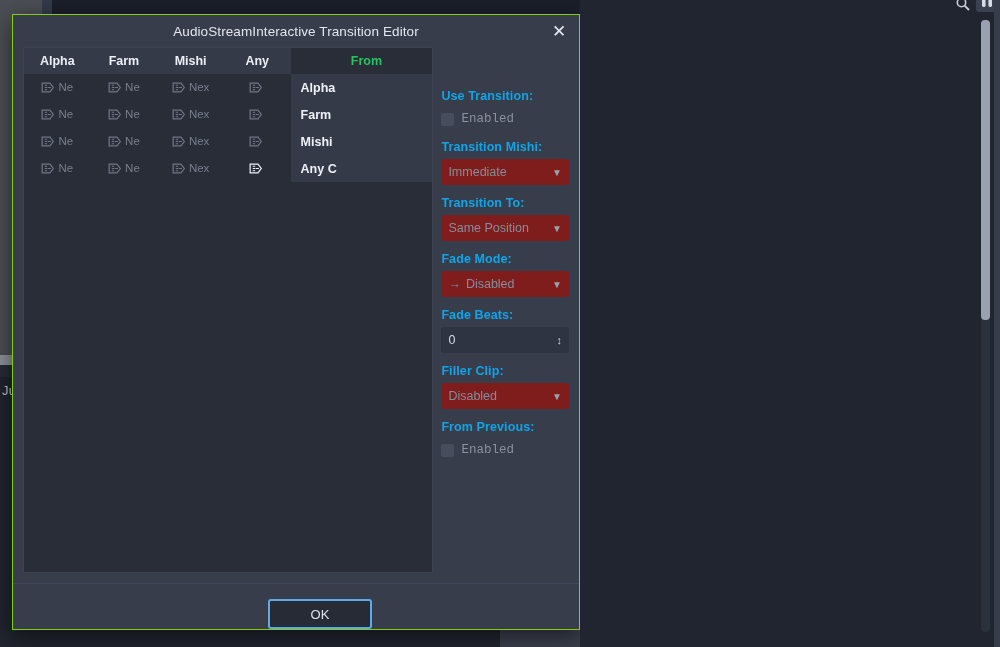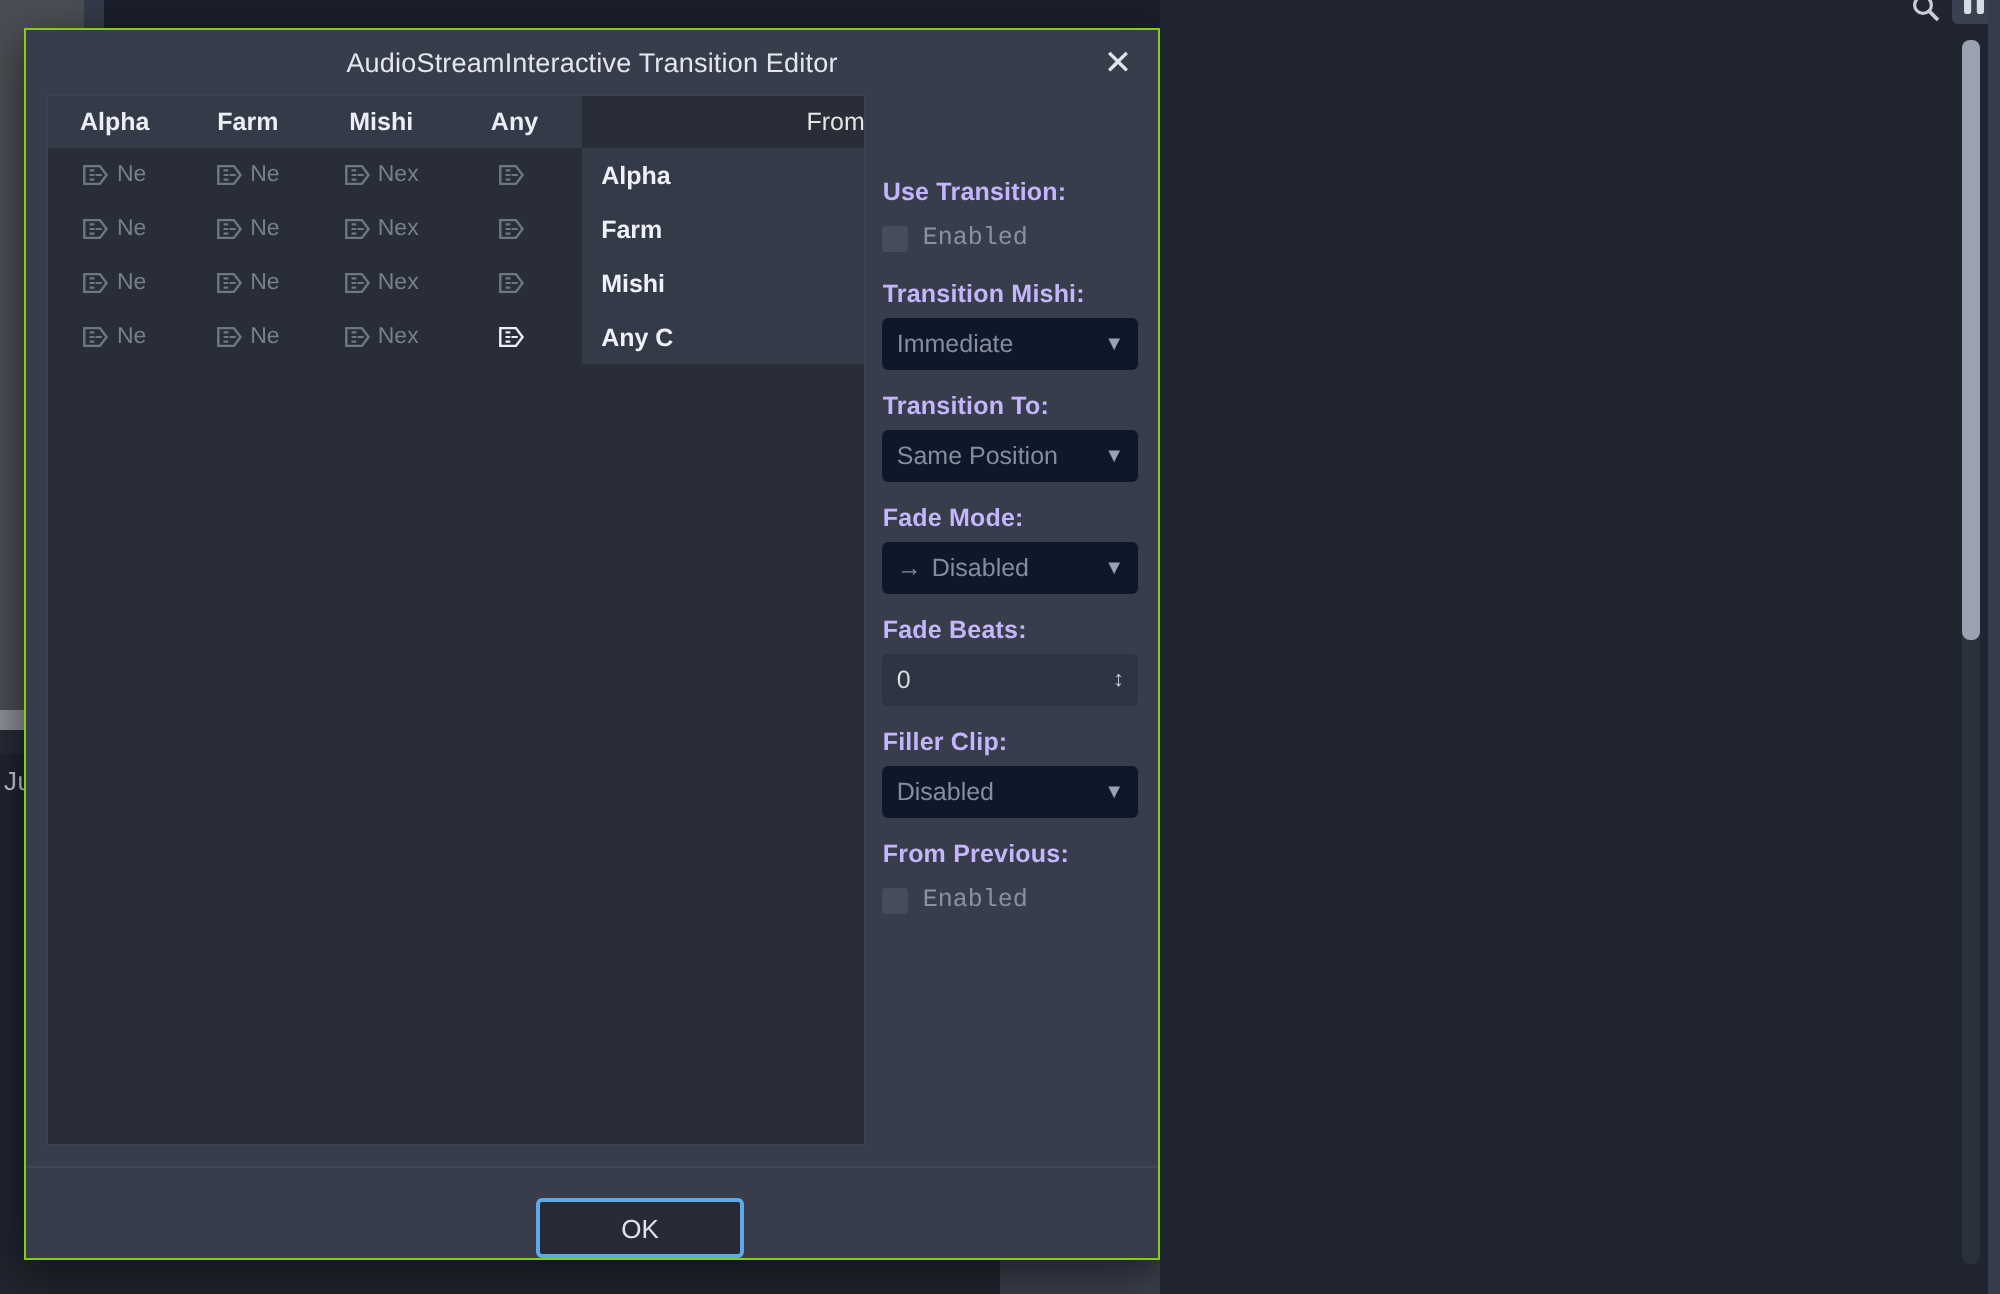--- a/index.html
+++ b/index.html
@@ -50,55 +50,55 @@
     width:418px; background:#282d38; border:1px solid #3c4251;
     margin-top:0; margin-bottom:10px; position:relative;
   }
   .matrix-table { width:100%; border-collapse:collapse; }
   .matrix-table th, .matrix-table td { padding:0; }
   .mhead-cell {
     height:26px; background:#343a48; color:#ebeef5; font-size:12.5px;
     font-weight:bold; text-align:center; width:47px;
   }
   .mhead-from {
-    height:26px; background:#282d38; color:#e5e5e5; font-size:12.5px;
-    font-weight:normal; text-align:right; padding-left:10px !important;
+    height:26px; background:#282d38; color:#22c55e; font-size:12.5px;
+    font-weight:bold; text-align:center; padding-left:10px !important;
   }
   .mcell {
     height:27px; width:47px; text-align:center; vertical-align:middle;
     color:#787f8e; font-size:11.5px; cursor:pointer; white-space:nowrap;
   }
   .mcell .tag { display:inline-block; vertical-align:middle; margin-right:3px; }
   .mcell.active { color:#e9ecf3; }
   .mrow-label {
     height:27px; background:#343a48; color:#eef1f7; font-size:12.5px;
     font-weight:bold; text-align:left; padding-left:10px !important;
     width:100px;
   }
 
   
   .settings {
     width:130px; margin-left:8px; padding-top:42px;
     display:flex; flex-direction:column;
   }
   .set-label {
-    color:#c4b5fd; font-size:12.5px; font-weight:bold; margin-bottom:5px;
+    color:#0ea5e9; font-size:12.5px; font-weight:bold; margin-bottom:5px;
     letter-spacing:.1px;
   }
   .set-check {
     display:flex; align-items:center; gap:7px; height:22px;
     margin-bottom:10px; cursor:pointer;font-family:Liberation Mono, monospace;
   }
   .cbox {
     width:13px; height:13px; background:#474d5c; border-radius:2px;
     flex:0 0 13px;
   }
   .set-check span { color:#8b919f; font-size:12.5px; }
   .set-select {
-    height:26px; background:#0f172a; border-radius:3px; margin-bottom:11px;
+    height:26px; background:#7f1d1d; border-radius:3px; margin-bottom:11px;
     display:flex; align-items:center; padding:0 7px; cursor:pointer;
     position:relative;
   }
   .set-select .sel-text { color:#868d9b; font-size:12.5px; flex:1; white-space:nowrap; }
   .set-select .sel-pre { color:#868d9b; font-size:12.5px; margin-right:5px; }
   .chev { color:#9aa1b0; font-size:10px; margin-left:4px; flex:0 0 auto; }
   .set-spin {
     height:26px; background:#2e3442; border-radius:3px; margin-bottom:11px;
     display:flex; align-items:center; padding:0 7px; cursor:text;
   }

